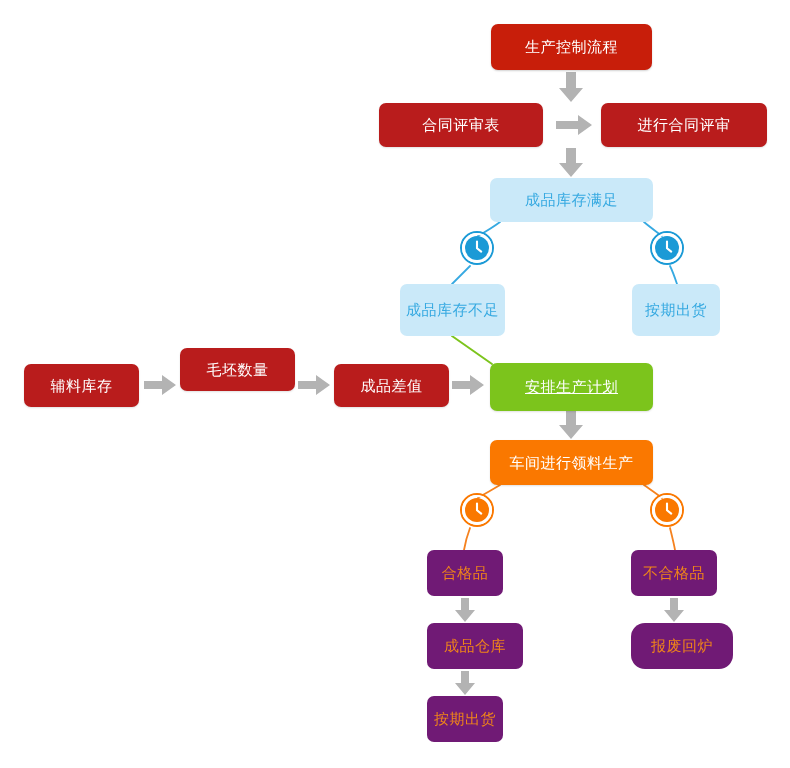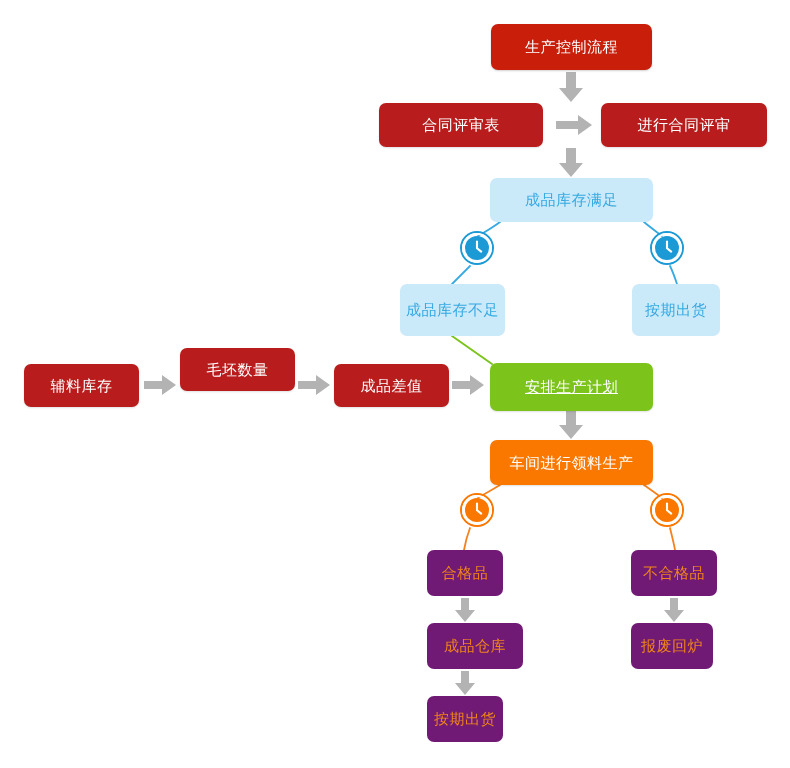--- a/index.html
+++ b/index.html
@@ -226,21 +226,21 @@
       </div>
       <div class="node n-lightorange" style="left: 427px; top: 550px; width: 76px; height: 46px;">
         <span>合格品</span>
       </div>
       <div class="node n-lightorange" style="left: 631px; top: 550px; width: 86px; height: 46px;">
         <span>不合格品</span>
       </div>
       <div class="node n-lightorange" style="left: 427px; top: 623px; width: 96px; height: 46px;">
         <span>成品仓库</span>
       </div>
-      <div class="node n-lightorange" style="left: 631px; top: 623px; width: 82px; height: 46px;">
+      <div class="node n-lightorange" style="left: 631px; top: 623px; width: 102px; height: 46px; border-radius: 14px;">
         <span>报废回炉</span>
       </div>
       <div class="node n-lightorange" style="left: 427px; top: 696px; width: 76px; height: 46px;">
         <span>按期出货</span>
       </div>
       <div class="clock blue" style="left: 462px; top: 233px;">
         <div class="clock-outer"></div>
         <div class="clock-ring"></div>
         <div class="clock-disc"></div>
         <svg width="24" height="24" viewBox="0 0 24 24">

